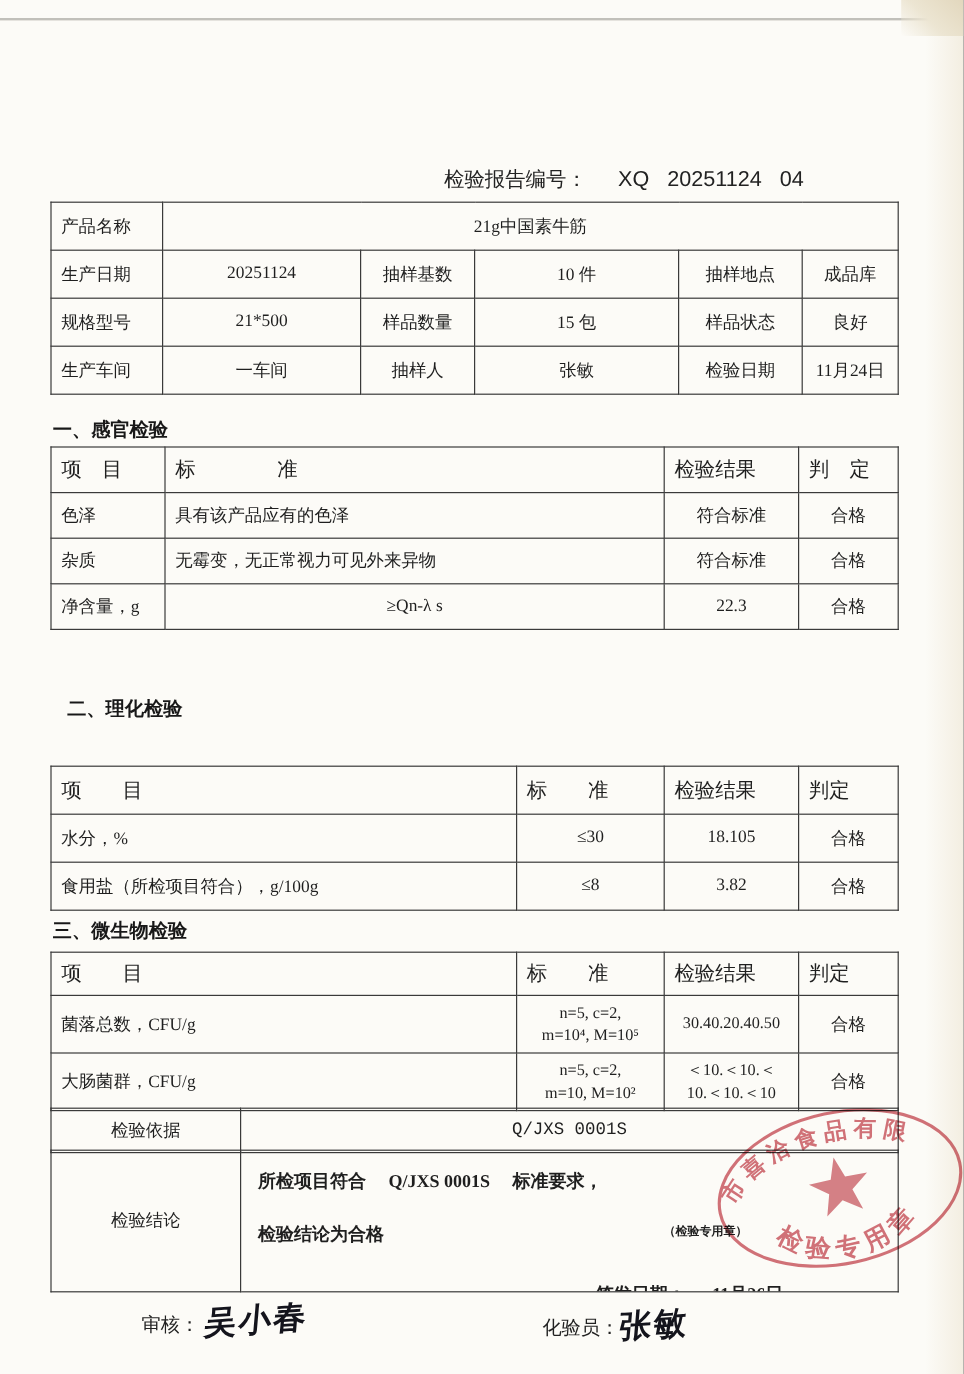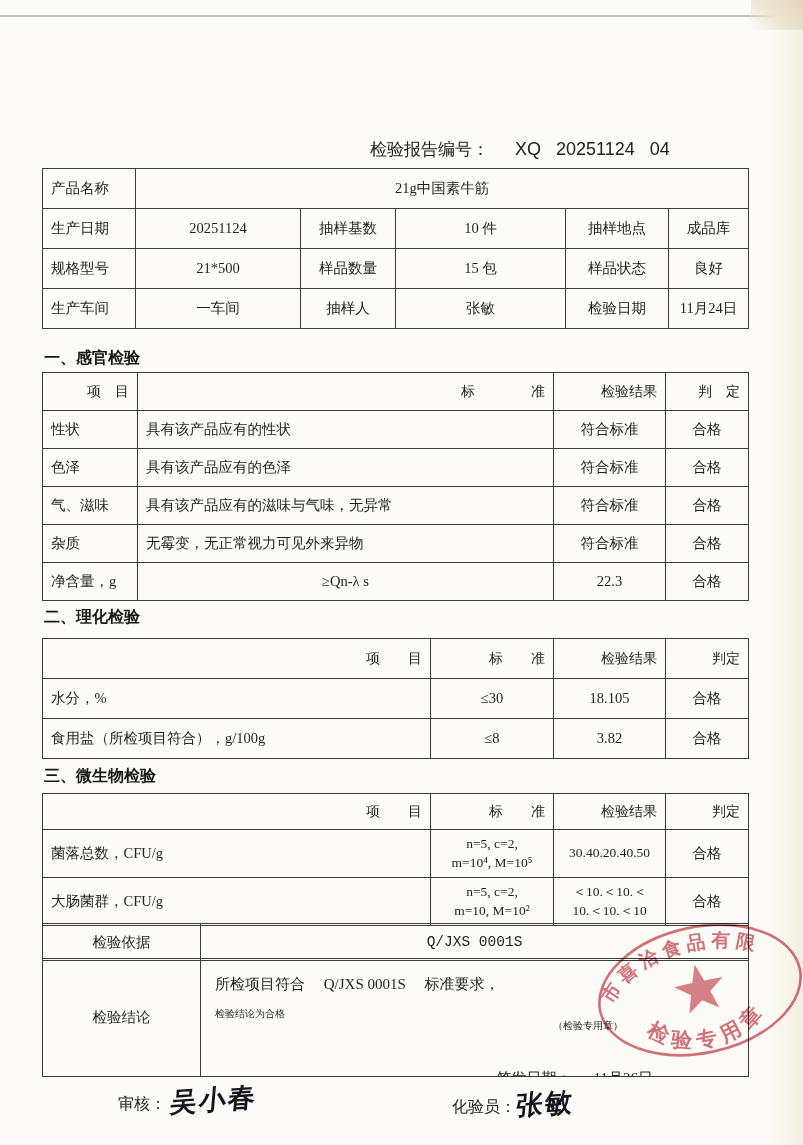--- a/index.html
+++ b/index.html
@@ -14,42 +14,42 @@
   .corner-tan{position:absolute;right:0;top:0;width:52px;height:30px;
     background:linear-gradient(225deg,#e2d7bd 0%,#ece5d2 55%,rgba(236,229,210,0) 100%);}
   .title{position:absolute;left:0;top:72px;width:100%;text-align:center;
     font-family:"Liberation Sans","DejaVu Sans",sans-serif;font-weight:bold;
     font-size:27px;letter-spacing:2px;color:#181818;}
   .report-line{position:absolute;left:370px;top:138px;
     font-family:"Liberation Sans","DejaVu Sans",sans-serif;font-size:17px;color:#222;}
   .report-line .val{margin-left:26px;white-space:pre;font-size:18px;}
   .sec{position:absolute;left:44px;font-family:"Liberation Sans","DejaVu Sans",sans-serif;
     font-weight:bold;font-size:16px;color:#181818;}
-  #sec1{top:348px;} #sec2{top:607px;} #sec3{top:766px;}
+  #sec1{top:348px;} #sec2{top:581px;margin-left:12px;} #sec3{top:766px;}
 
   table{border-collapse:collapse;position:absolute;table-layout:fixed;background:transparent;}
   td{border:1.6px solid #3a3a3a;padding:0 8px;font-size:14.5px;vertical-align:middle;overflow:hidden;}
   .c{text-align:center;padding:0 2px;}
-  .hd{text-align:right;font-size:14px;white-space:pre;}
+  .hd{text-align:left;font-size:17px;white-space:pre;}
   #t-info{left:42px;top:168px;width:706px;}
   #t-info tr{height:40px;}
   #t-sensory{left:42px;top:372px;width:706px;}
   #t-sensory tr{height:38px;}
   #t-phys{left:42px;top:638px;width:706px;}
   #t-phys tr{height:40px;}
   #t-micro{left:42px;top:793px;width:706px;}
   #t-micro tr.h{height:36px;} #t-micro tr.r{height:48px;}
   #t-basis{left:42px;top:923px;width:706px;}
   #t-basis tr{height:37px;font-family:Liberation Mono, monospace;}
   #t-conc{left:42px;top:958px;width:706px;}
   #t-conc tr{height:118px;}
   .two-line{line-height:1.35;font-size:13.5px;}
-  .conc-cell{position:relative;padding:10px;}
+  .conc-cell{position:relative;padding:10px;font-weight:bold;}
   .conc-l1{position:absolute;left:14px;top:16px;font-size:15px;white-space:pre;}
-  .conc-l2{position:absolute;left:14px;top:48px;font-size:10px;}
+  .conc-l2{position:absolute;left:14px;top:60px;font-size:15px;}
   .stamp-note{position:absolute;left:352px;top:60px;font-size:10px;}
   .issue{position:absolute;left:258px;top:93px;font-size:15px;white-space:pre;}
   .issue .val{margin-left:22px;}
   .sig-label{position:absolute;font-size:16px;color:#222;text-align:center;}
   #rev-label{left:118px;top:1094px;}
   #test-label{left:452px;top:1097px;}
   .handwritten{position:absolute;display:inline-block;font-size:27px;font-weight:600;
     color:#14141c;transform:rotate(-4deg) skewX(-9deg);letter-spacing:2px;}
   #rev-name{left:170px;top:1082px;}
   #test-name{left:516px;top:1086px;}
@@ -118,34 +118,22 @@
         <col style="width:83px">
       </colgroup>
     <tbody>
         <tr>
       <td class="hd">项　目</td>
       <td class="hd">标　　　　准</td>
       <td class="hd">检验结果</td>
       <td class="hd">判　定</td>
     </tr>
     <tr>
-      <td>性状</td>
-      <td>具有该产品应有的性状</td>
-      <td class="c">符合标准</td>
-      <td class="c">合格</td>
-    </tr>
-    <tr>
       <td>色泽</td>
       <td>具有该产品应有的色泽</td>
-      <td class="c">符合标准</td>
-      <td class="c">合格</td>
-    </tr>
-    <tr>
-      <td>气、滋味</td>
-      <td>具有该产品应有的滋味与气味，无异常</td>
       <td class="c">符合标准</td>
       <td class="c">合格</td>
     </tr>
     <tr>
       <td>杂质</td>
       <td>无霉变，无正常视力可见外来异物</td>
       <td class="c">符合标准</td>
       <td class="c">合格</td>
     </tr>
     <tr>

